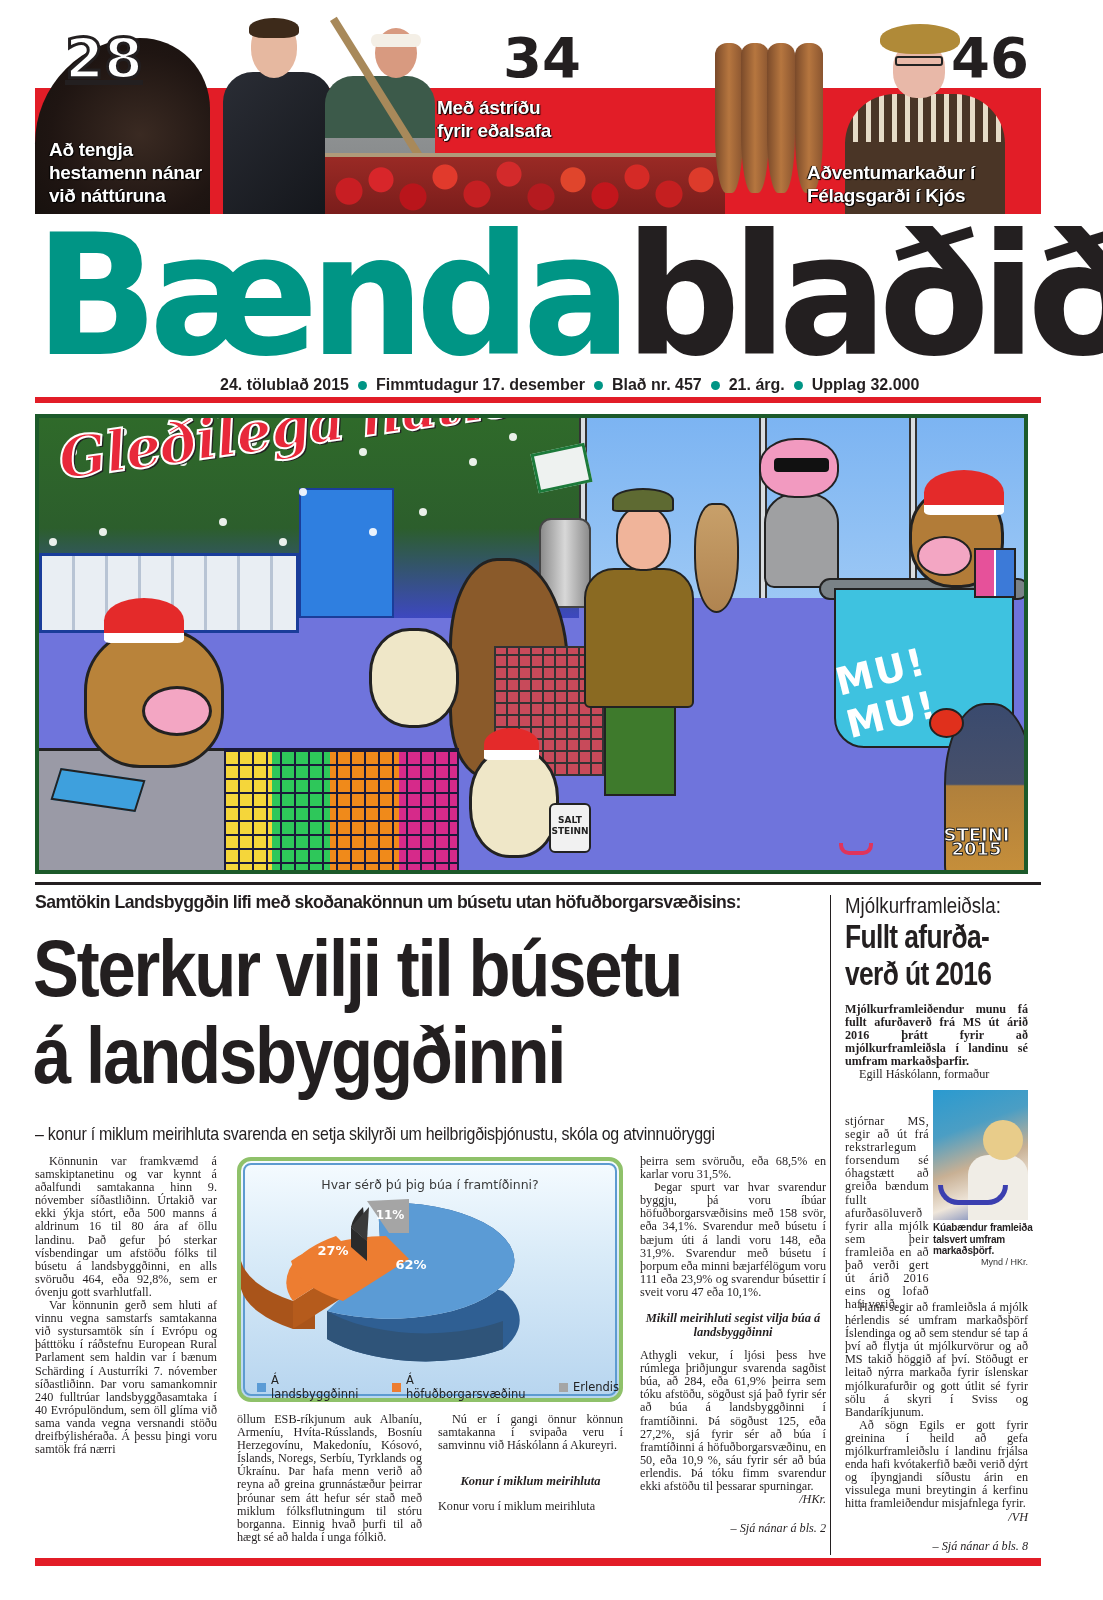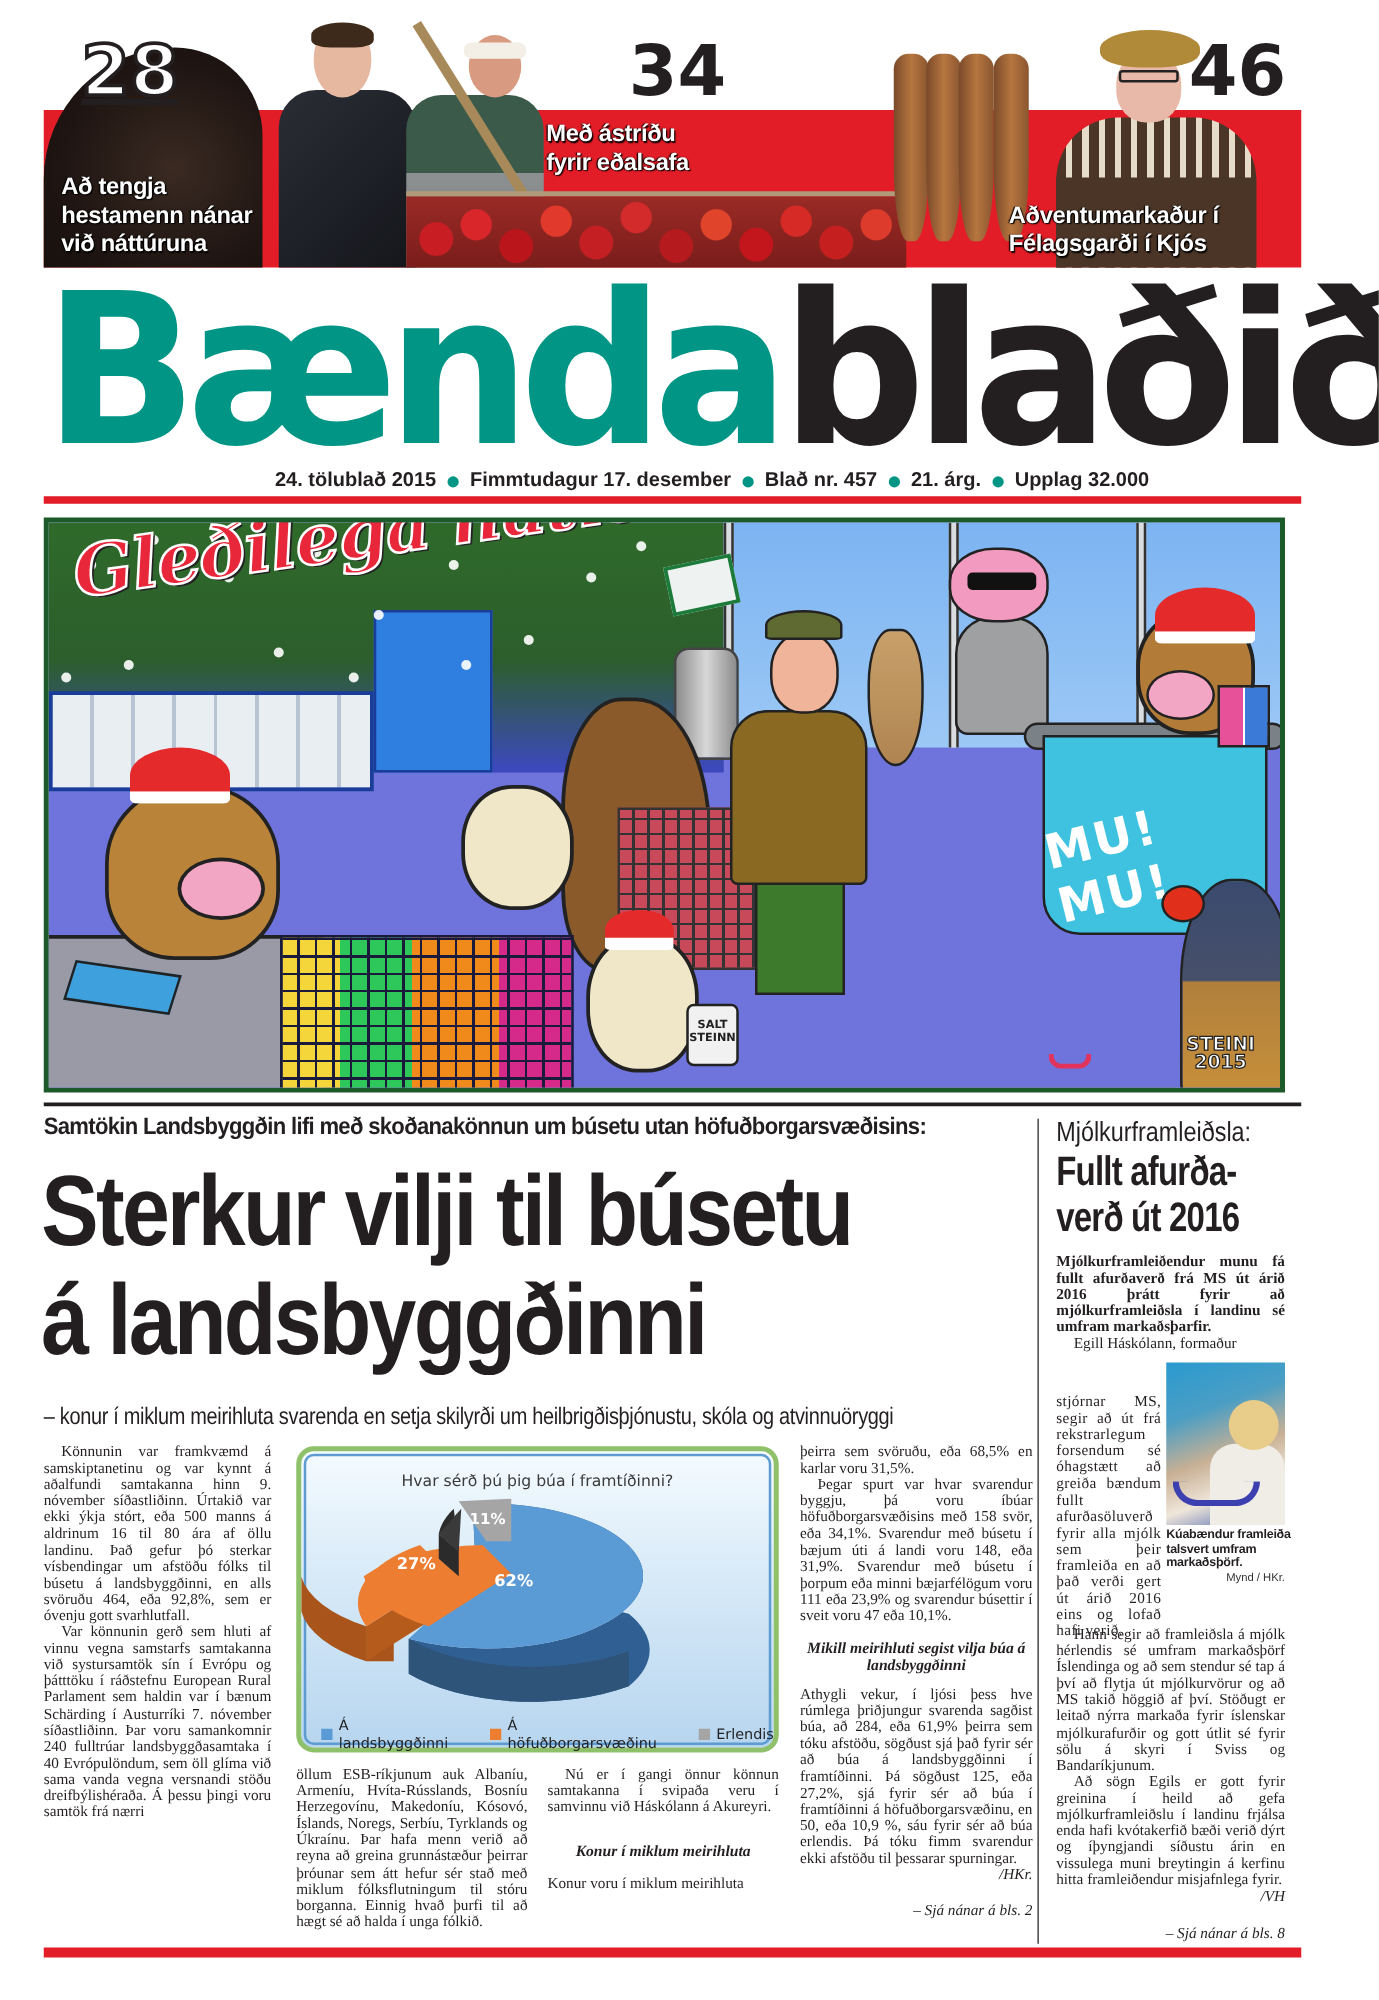--- a/index.html
+++ b/index.html
@@ -91,21 +91,21 @@
   .counter-right { position:absolute; left:795px; top:170px; width:180px; height:160px; background:#3ec2e0; border:2px solid #222; border-radius: 0 0 30px 30px; }
   .counter-top { position:absolute; left:780px; top:160px; width:210px; height:22px; background:#7a8287; border:2px solid #222; border-radius: 12px; }
   .mu-text { position:absolute; left:800px; top:220px; font-family:"DejaVu Sans", sans-serif; font-weight:bold; font-size:38px; color:#fff; transform: rotate(-14deg); letter-spacing: 2px; }
   .cow-right { position:absolute; left:870px; top:70px; width:95px; height:100px; background:#b27c38; border-radius:45%; border:3px solid #222; }
   .cow-right .snout { position:absolute; left:5px; top:45px; width:55px; height:40px; background:#f3a6c3; border-radius:50%; border:2px solid #222; }
   .milk-cartons { position:absolute; left:935px; top:130px; width:42px; height:50px; background: linear-gradient(90deg,#e6519a 0 48%, #fff 48% 52%, #3c7ad8 52% 100%); border:2px solid #222; }
   .hen2 { position:absolute; left:905px; top:285px; width:90px; height:180px; background: linear-gradient(180deg,#3a4a6e 0%, #47506a 45%, #b0803c 46%, #c8903a 100%); border-radius:45% 45% 10% 10%; border:2px solid #222; }
   .hen2-head { position:absolute; left:890px; top:290px; width:35px; height:30px; background:#e0301c; border-radius:50%; border:2px solid #222; }
   .salt-jar { position:absolute; left:510px; top:385px; width:42px; height:50px; background:#f1f1f1; border:2px solid #222; border-radius: 6px; font-family:"DejaVu Sans", sans-serif; font-size:9px; font-weight:bold; text-align:center; padding-top:10px; line-height:11px; color:#222; }
   .worm { position:absolute; left:800px; top:425px; width:34px; height:12px; border: 4px solid #e0345c; border-top: none; border-radius: 0 0 10px 10px; }
-  .signature { position:absolute; left:890px; top:410px; font-family:"DejaVu Sans", sans-serif; font-weight:bold; font-size:15px; color:#fff; -webkit-text-stroke: 1px #222; line-height:14px; text-align:center; }
+  .signature { position:absolute; left:890px; top:410px; font-family:"DejaVu Sans", sans-serif; font-weight:bold; font-size:18px; color:#fff; -webkit-text-stroke: 1px #222; line-height:14px; text-align:center; }
 
   
   .rule-dark { position:absolute; background:#231f20; }
   .kicker { position: absolute; left: 35px; top: 890px; font-family: "Liberation Sans", sans-serif; font-weight: bold; font-size: 19px; line-height: 24px; letter-spacing: -0.6px; transform: scaleX(0.93); transform-origin: left; white-space: nowrap; }
   .headline { position: absolute; left: 33px; top: 925px; width: 800px; font-family: "Liberation Sans", sans-serif; font-weight: bold; font-size: 80px; line-height: 87px; letter-spacing: -2.5px; transform: scaleX(0.86); transform-origin: left top; white-space: nowrap; color:#231f20; }
   .subhead { position: absolute; left: 35px; top: 1122px; font-family: "Liberation Sans", sans-serif; font-size: 19px; line-height: 24px; transform: scaleX(0.84); transform-origin: left; white-space: nowrap; letter-spacing: -0.3px; }
 
   .col { position: absolute; font-family: "Liberation Serif", serif; font-size: 12.2px; line-height: 13.1px; text-align: justify; color: #231f20; }
   .col p { margin: 0; text-indent: 14px; }
   .col p.lead { font-weight: bold; text-indent: 0; }

